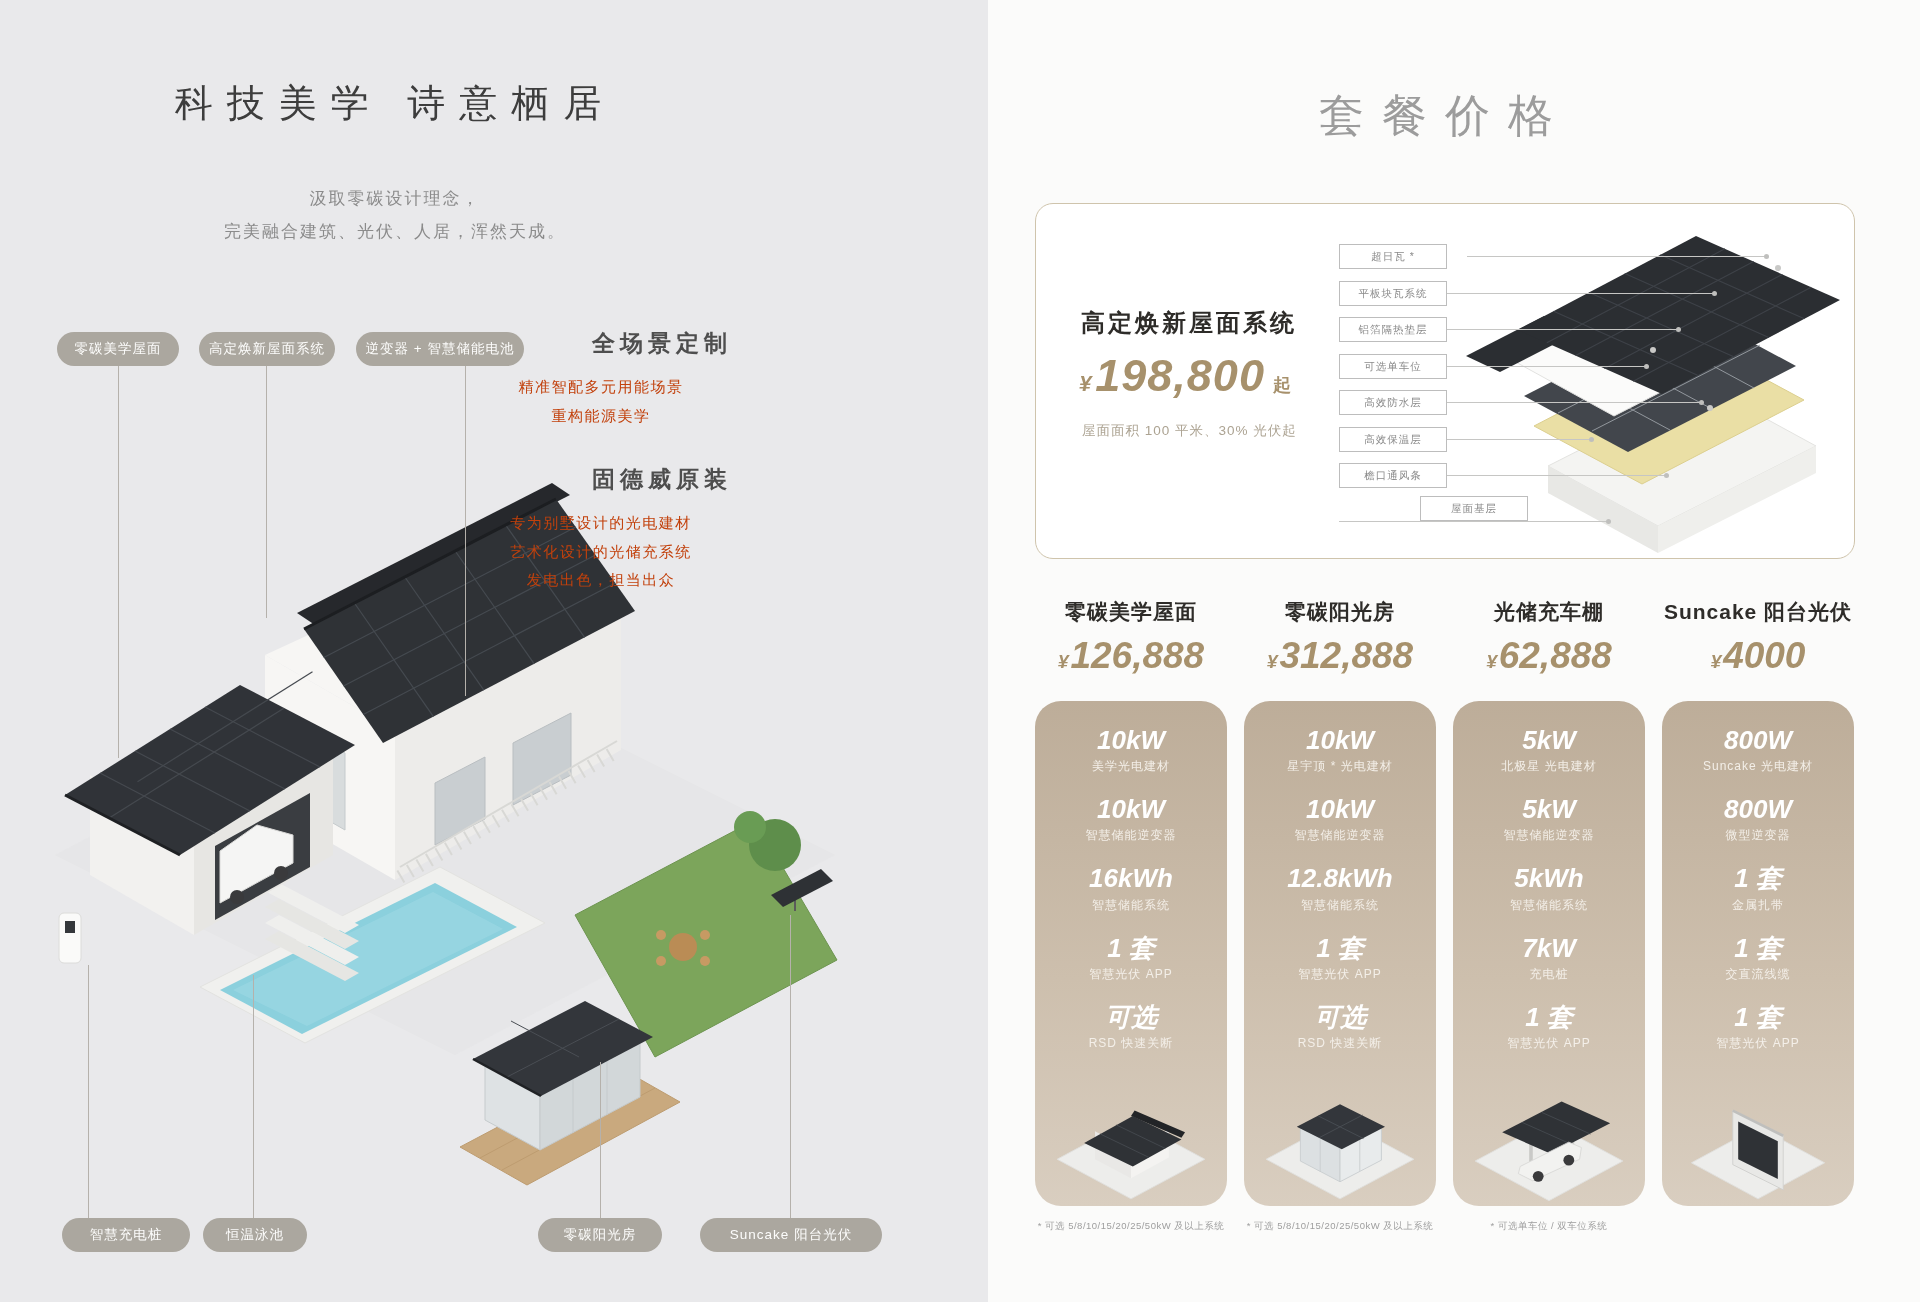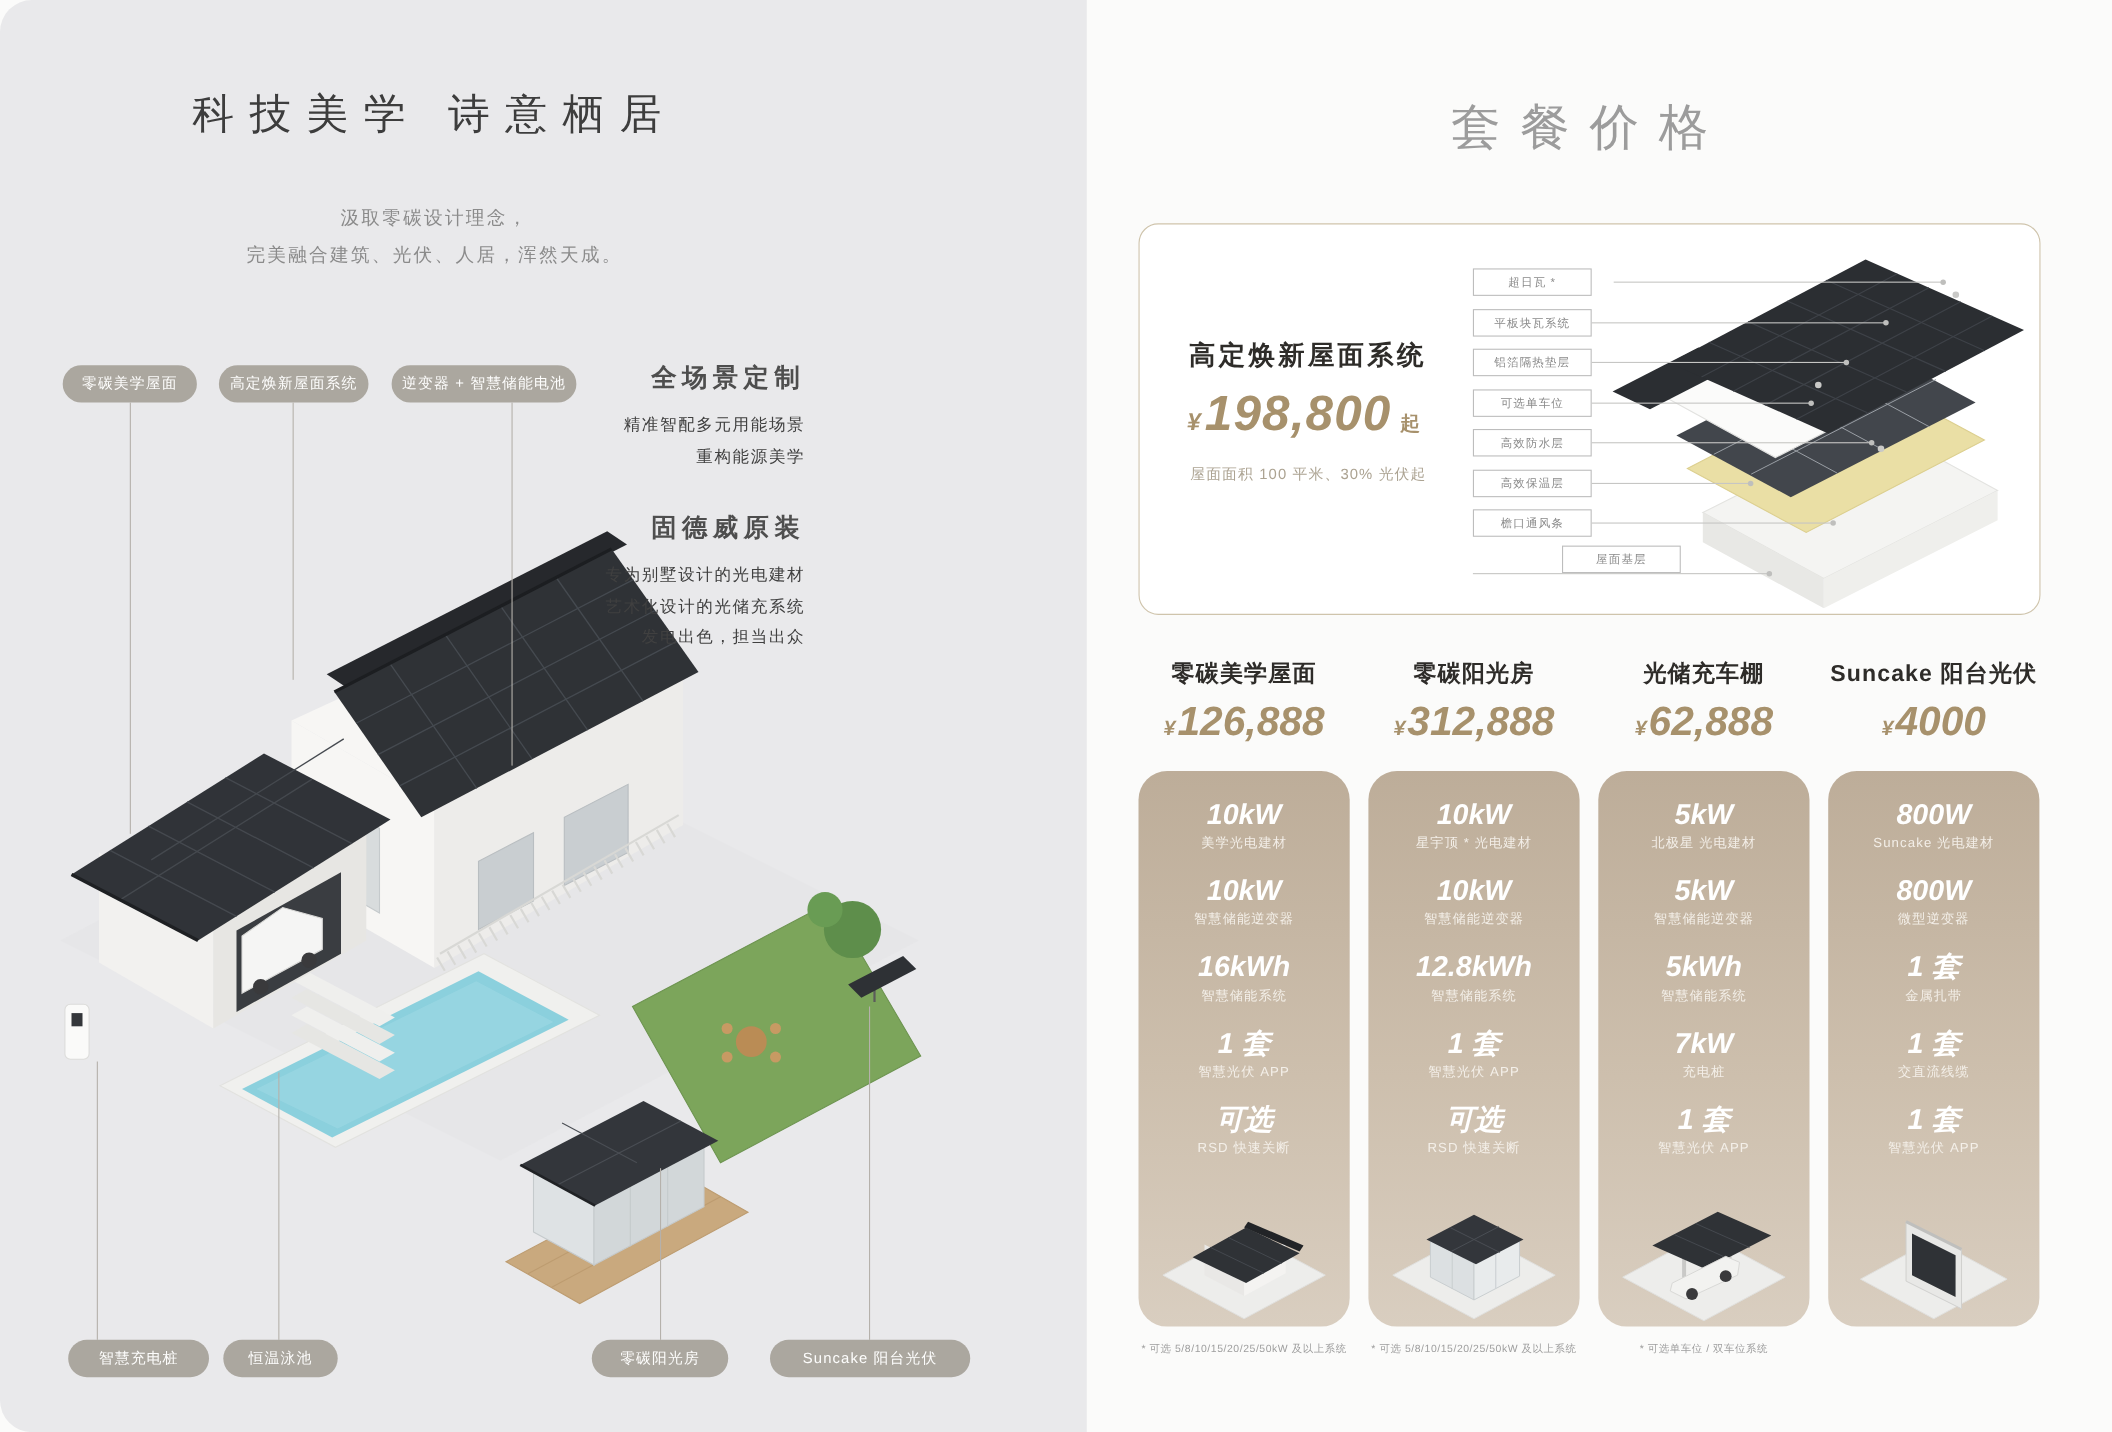--- a/index.html
+++ b/index.html
@@ -1,32 +1,32 @@
 <!DOCTYPE html>
 <html><head>
 <meta charset="utf-8">
 <style>
   html,body{margin:0;padding:0;background:#FBFBFA;}
   .page{position:relative;width:1920px;height:1302px;overflow:hidden;
-        font-family:"Liberation Sans",sans-serif;background:#FBFBFA;border-radius:29px;}
+        font-family:"Liberation Sans",sans-serif;background:#FBFBFA;}
   .left-panel{position:absolute;left:0;top:0;width:988px;height:1302px;background:#E9E9EB;}
   .abs{position:absolute;}
 
   
   .main-title{left:0;top:78px;width:790px;text-align:center;font-size:38px;
       letter-spacing:14px;color:#3D3D3D;font-weight:500;}
   .main-subtitle{left:0;top:182px;width:790px;text-align:center;font-size:17px;
       line-height:1.95;color:#8B8B8B;letter-spacing:2px;}
   .pill{position:absolute;display:flex;align-items:center;justify-content:center;
       height:34px;border-radius:17px;background:#ABA79F;color:#FDFDFC;
       font-size:13.5px;letter-spacing:1px;padding:0 16px;box-sizing:border-box;white-space:nowrap;}
   .lline{position:absolute;width:1px;background:#B5B1AB;}
   .features{left:470px;top:328px;width:262px;text-align:right;}
   .feature-h{font-size:23px;font-weight:700;color:#4E4E4E;letter-spacing:5px;margin:0 0 14px 0;}
-  .feature-p{font-size:15px;color:#404040;line-height:1.9;letter-spacing:1.5px;margin:0;}
+  .feature-p{font-size:15px;color:#c2410c;line-height:1.9;letter-spacing:1.5px;margin:0;text-align:center;}
   .feature-gap{height:34px;}
 
   
   .right-title{left:1035px;top:86px;width:820px;text-align:center;font-size:45px;
       letter-spacing:18px;color:#9C9C9C;font-weight:400;}
   .roof-box{left:1035px;top:203px;width:820px;height:356px;background:#FFFFFF;
       border:1px solid #CFC4AC;border-radius:18px;box-sizing:border-box;}
   .roof-name{position:absolute;left:45px;top:103px;font-size:24px;font-weight:700;
       color:#2E2C29;letter-spacing:3px;}
   .roof-price{position:absolute;left:43px;top:146px;display:flex;align-items:baseline;color:#A7916C;}

